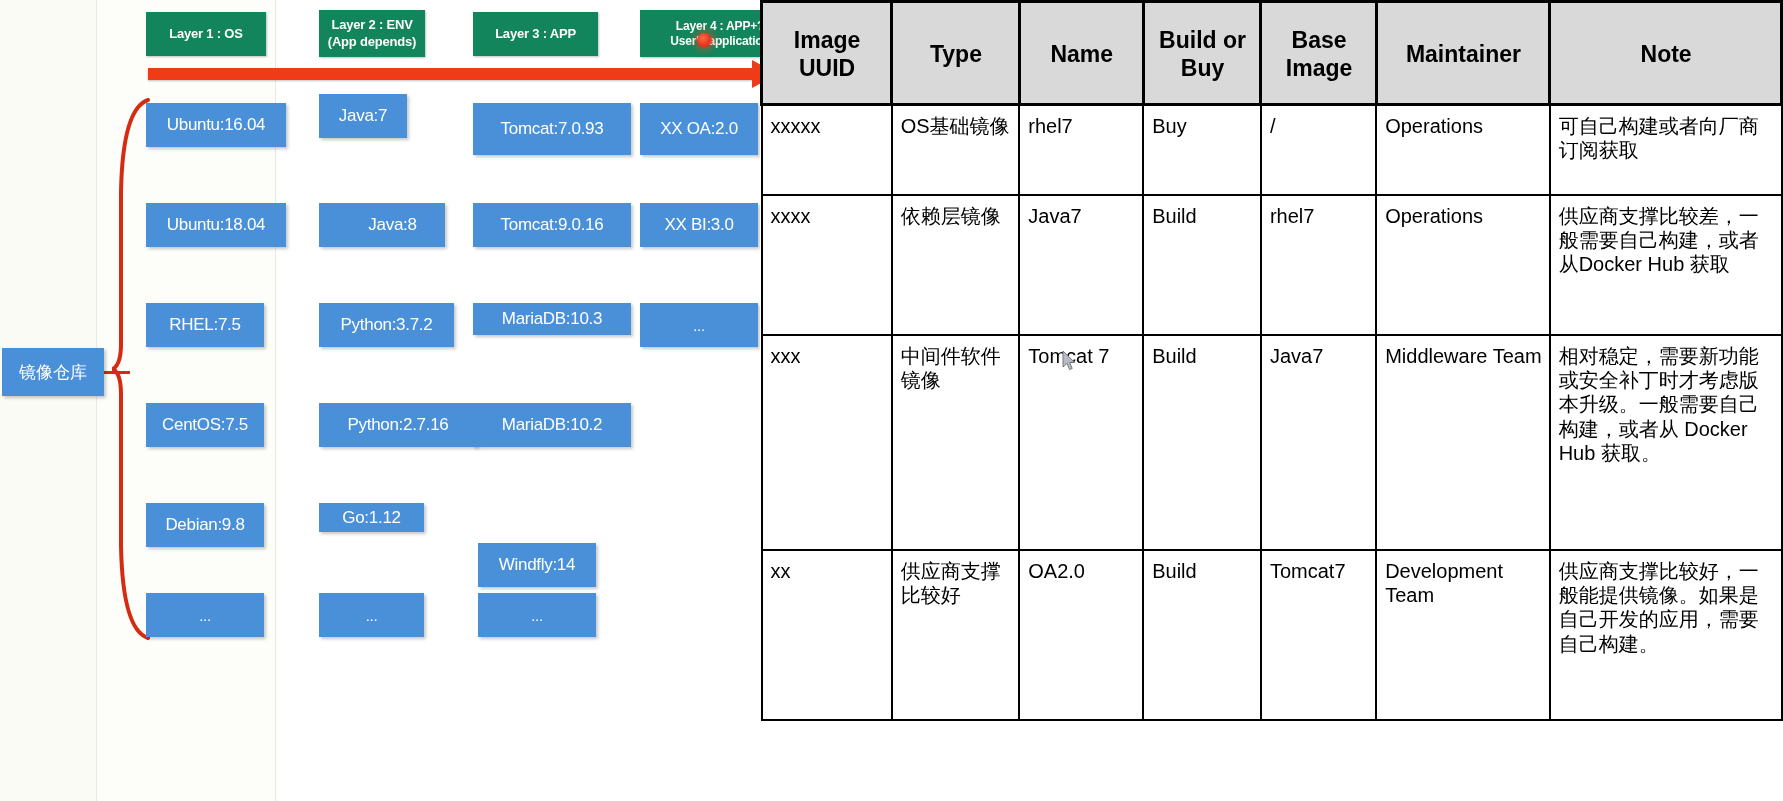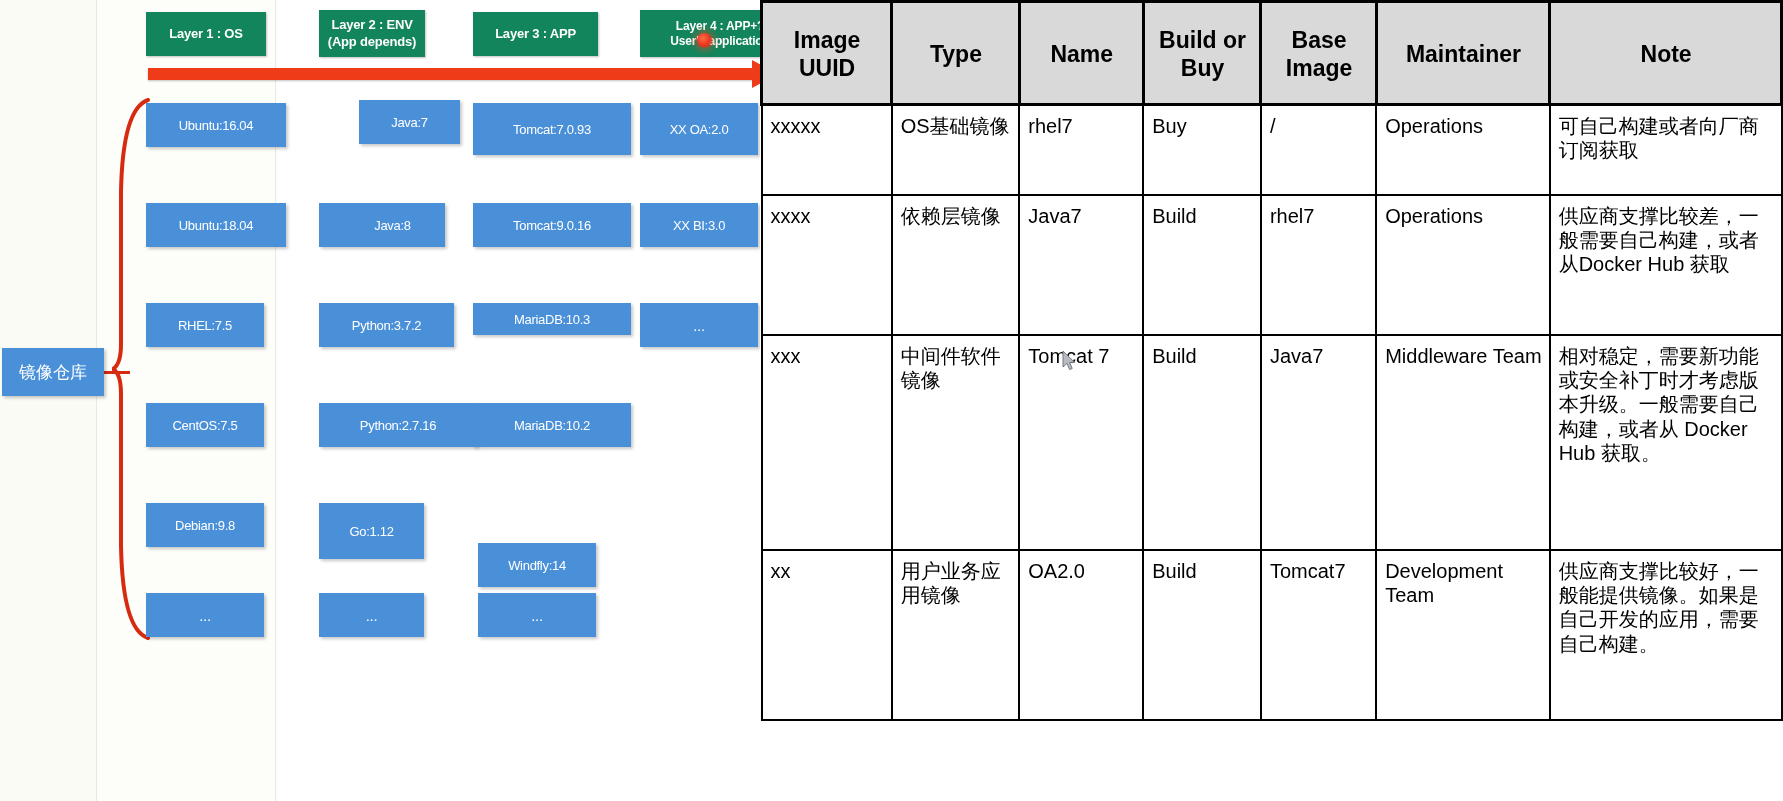--- a/index.html
+++ b/index.html
@@ -50,21 +50,21 @@
     justify-content: center;
     text-align: center;
     box-shadow: 1px 1px 2px rgba(0,0,0,0.25);
     letter-spacing: -0.2px;
   }
 
   .blue-box {
     position: absolute;
     background: #4a90d9;
     color: #ffffff;
-    font-size: 13px;
+    font-size: 17px;
     display: flex;
     align-items: center;
     justify-content: center;
     text-align: center;
     box-shadow: 2px 2px 3px rgba(0,0,0,0.22);
     letter-spacing: -0.3px;
   }
   .blue-box.small { font-size: 15px; }
 
   .repo-box {
@@ -240,33 +240,33 @@
   <div class="blue-box" style="left:146px; top:403px; width:118px; height:44px;">
     <span>CentOS:7.5</span>
     </div>
   <div class="blue-box" style="left:146px; top:503px; width:118px; height:44px;">
     <span>Debian:9.8</span>
     </div>
   <div class="blue-box small" style="left:146px; top:593px; width:118px; height:44px;">
     <span>...</span>
     </div>
 
-  <div class="blue-box" style="left:319px; top:100px; width:101px; height:44px;margin-left:40px;">
+  <div class="blue-box" style="left:319px; top:94px; width:88px; height:44px;">
     <span>Java:7</span>
     </div>
   <div class="blue-box" style="left:319px; top:203px; width:105px; height:44px;padding-left:21px;">
     <span>Java:8</span>
     </div>
   <div class="blue-box" style="left:319px; top:303px; width:135px; height:44px;">
     <span>Python:3.7.2</span>
     </div>
   <div class="blue-box" style="left:319px; top:403px; width:158px; height:44px;">
     <span>Python:2.7.16</span>
     </div>
-  <div class="blue-box" style="left:319px; top:503px; width:105px; height:56px;">
+  <div class="blue-box" style="left:319px; top:503px; width:105px; height:29px;">
     <span>Go:1.12</span>
     </div>
   <div class="blue-box small" style="left:319px; top:593px; width:105px; height:44px;">
     <span>...</span>
     </div>
 
   <div class="blue-box" style="left:473px; top:103px; width:158px; height:52px;">
     <span>Tomcat:7.0.93</span>
     </div>
   <div class="blue-box" style="left:473px; top:203px; width:158px; height:44px;">
@@ -341,21 +341,21 @@
         <td>xxx</td>
         <td>中间件软件镜像</td>
         <td>Tomcat 7</td>
         <td>Build</td>
         <td>Java7</td>
         <td>Middleware Team</td>
         <td>相对稳定，需要新功能或安全补丁时才考虑版本升级。一般需要自己构建，或者从 Docker Hub 获取。</td>
       </tr>
       <tr style="height:170px;">
         <td>xx</td>
-        <td>用户业务应用镜像</td>
+        <td>供应商支撑比较好</td>
         <td>OA2.0</td>
         <td>Build</td>
         <td>Tomcat7</td>
         <td>Development Team</td>
         <td>供应商支撑比较好，一般能提供镜像。如果是自己开发的应用，需要自己构建。</td>
       </tr>
     </tbody>
   </table>
 </div>
 

